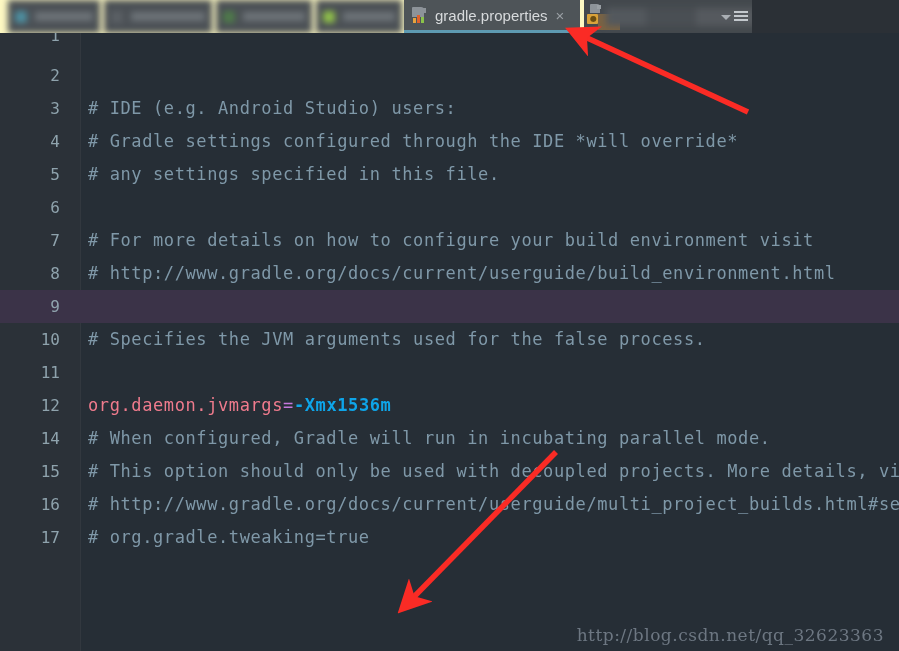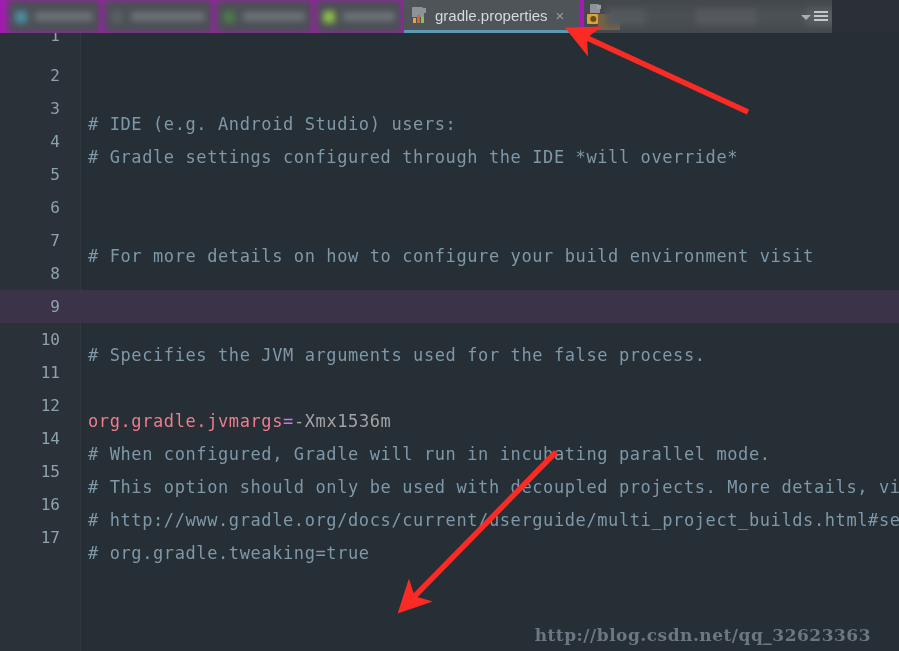--- a/index.html
+++ b/index.html
@@ -12,22 +12,22 @@
     height: 651px;
     overflow: hidden;
     font-family: "DejaVu Sans Mono", monospace;
     position: relative;
   }
 
   
   #tabbar {
     position: absolute;
     left: 0; top: 0;
-    width: 832px; height: 33px;
-    background: #a21caf;
+    width: 752px; height: 33px;
+    background: #fef9c3;
     border-bottom: 1px solid #2e3338;
     overflow: hidden;
   }
   .tab {
     position: absolute;
     top: 0;
     height: 33px;
     box-sizing: border-box;
     display: flex;
     align-items: center;
@@ -224,47 +224,46 @@
     left: 0; top: 0;
     width: 60px;
     text-align: right;
     font-family: "DejaVu Sans Mono", monospace;
     font-size: 16px;
     color: #8fa3ad;
     z-index: 2;
   }
   .row .code {
     position: absolute;
-    left: 88px; top: 16px;
+    left: 88px; top: 0;
     font-family: "DejaVu Sans Mono", monospace;
     font-size: 17px;
     letter-spacing: 0.6px;
     color: #7f98a8;
     z-index: 2;
     white-space: pre;
   }
   .row .code.key  { color: #ef7b8d; }
   .row .code.key .eq  { color: #c678dd; }
-  .row .code.key .val { color: #a3a3a3; }
+  .row .code.key .val { color: #0ea5e9; font-weight: bold; }
 
   
   #row-1 { height: 26px; line-height: 18px; }
   #row-1 .num  { top: -6px; }
   #row-1 .code { top: -7px; }
 
   
   #watermark {
     position: absolute;
-    right: 28px; bottom: 6px;
+    right: 15px; bottom: 6px;
     font-family: "DejaVu Serif", serif;
     font-size: 17px;
     color: #6d7782;
     letter-spacing: 0.5px;
     z-index: 8;
-    font-weight: bold;
   }
 
   
   #annotations {
     position: absolute;
     left: 0; top: 0;
     width: 899px; height: 651px;
     pointer-events: none;
     z-index: 30;
   }
@@ -325,28 +324,28 @@
 </div>
 
 <div id="editor">
   <div id="gutter"></div>
 
   <div class="lines" id="lines">
       <div class="row" id="row-1"><span class="num">1</span></div>
       <div class="row" id="row-2"><span class="num">2</span><span class="code"></span></div>
       <div class="row" id="row-3"><span class="num">3</span><span class="code"># IDE (e.g. Android Studio) users:</span></div>
       <div class="row" id="row-4"><span class="num">4</span><span class="code"># Gradle settings configured through the IDE *will override*</span></div>
-      <div class="row" id="row-5"><span class="num">5</span></div>
+      <div class="row" id="row-5"><span class="num">5</span><span class="code"># any settings specified in this file.</span></div>
       <div class="row" id="row-6"><span class="num">6</span><span class="code"></span></div>
       <div class="row" id="row-7"><span class="num">7</span><span class="code"># For more details on how to configure your build environment visit</span></div>
-      <div class="row" id="row-8"><span class="num">8</span></div>
+      <div class="row" id="row-8"><span class="num">8</span><span class="code"># http://www.gradle.org/docs/current/userguide/build_environment.html</span></div>
       <div class="row current" id="row-9"><span class="bg"></span><span class="num">9</span><span class="code"></span></div>
       <div class="row" id="row-10"><span class="num">10</span><span class="code"># Specifies the JVM arguments used for the false process.</span></div>
       <div class="row" id="row-11"><span class="num">11</span></div>
-      <div class="row" id="row-12"><span class="num">12</span><span class="code key"><span>org.gradle.jvmargs</span><span class="eq">=</span><span class="val">-Xmx1536m</span></span></div>
+      <div class="row" id="row-12"><span class="num">12</span><span class="code key"><span>org.daemon.jvmargs</span><span class="eq">=</span><span class="val">-Xmx1536m</span></span></div>
       <div class="row" id="row-14"><span class="num">14</span><span class="code"># When configured, Gradle will run in incubating parallel mode.</span></div>
       <div class="row" id="row-15"><span class="num">15</span><span class="code"># This option should only be used with decoupled projects. More details, visit</span></div>
       <div class="row" id="row-16"><span class="num">16</span><span class="code"># http://www.gradle.org/docs/current/userguide/multi_project_builds.html#sec:decoupled_projects</span></div>
       <div class="row" id="row-17"><span class="num">17</span><span class="code"># org.gradle.tweaking=true</span></div>
     </div>
 
   <div id="watermark">http://blog.csdn.net/qq_32623363</div>
 </div>
 
 <svg id="annotations" viewBox="0 0 899 651" width="899" height="651">

